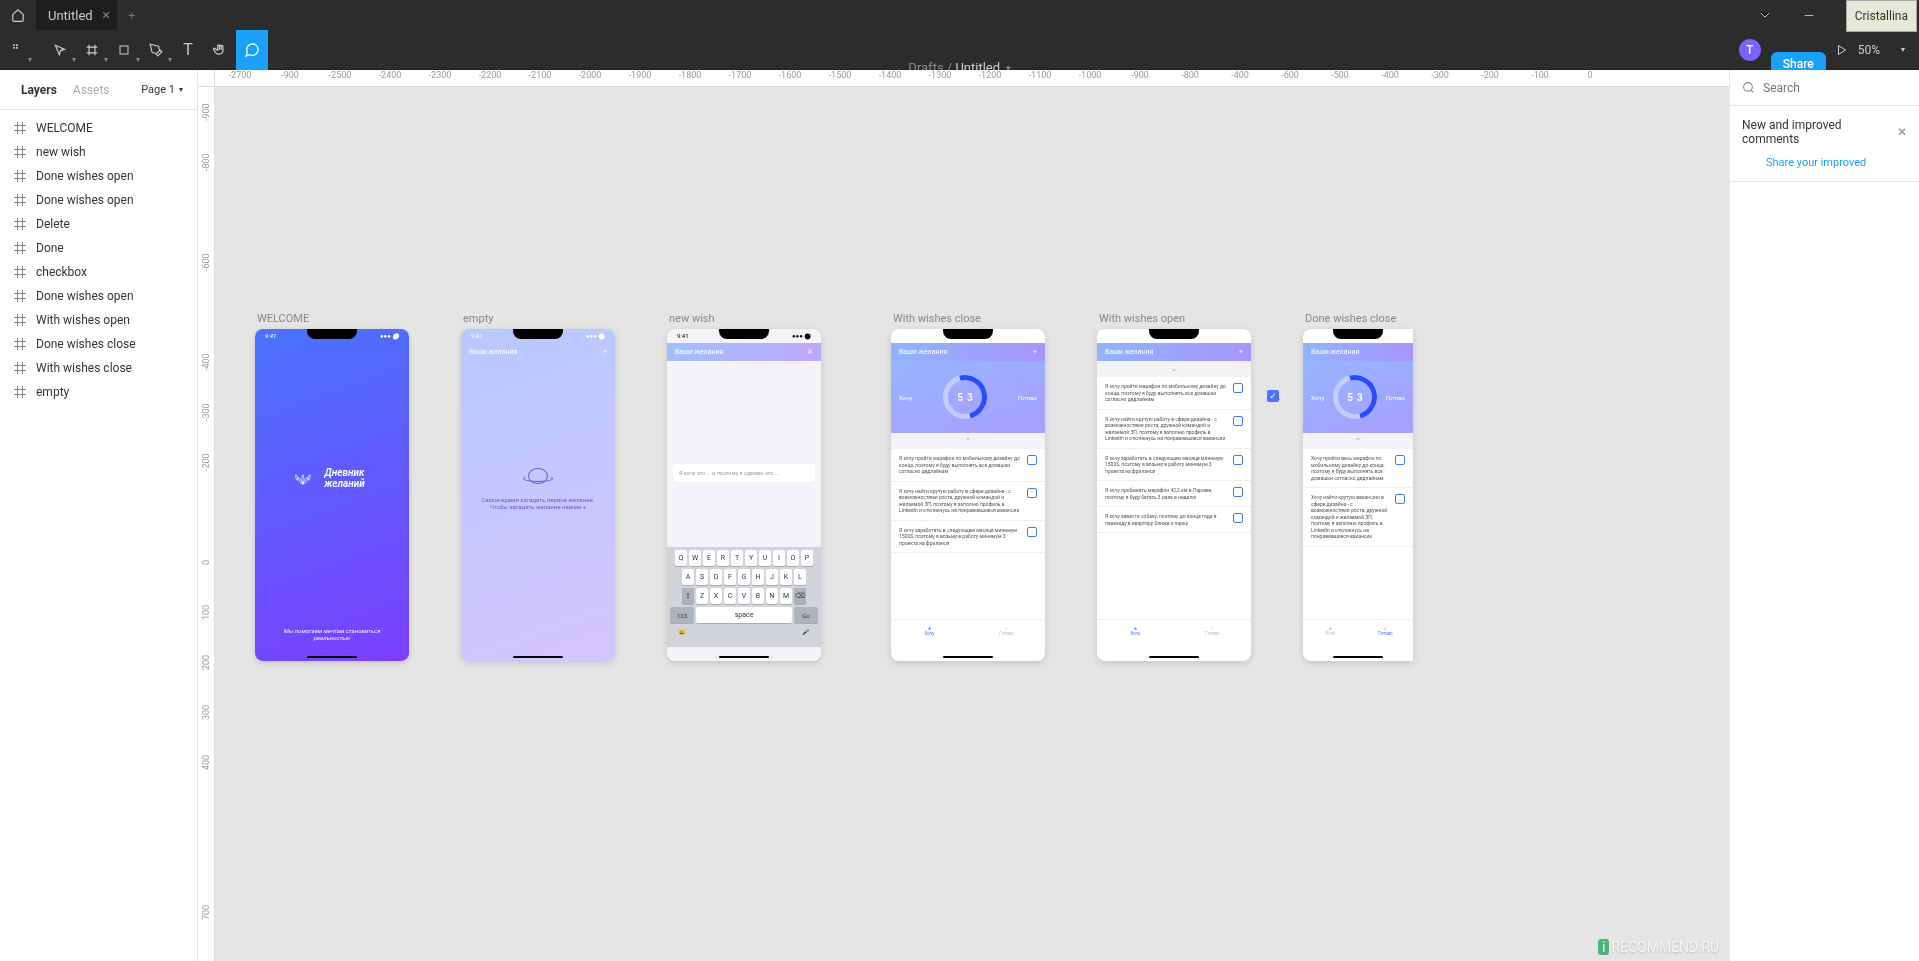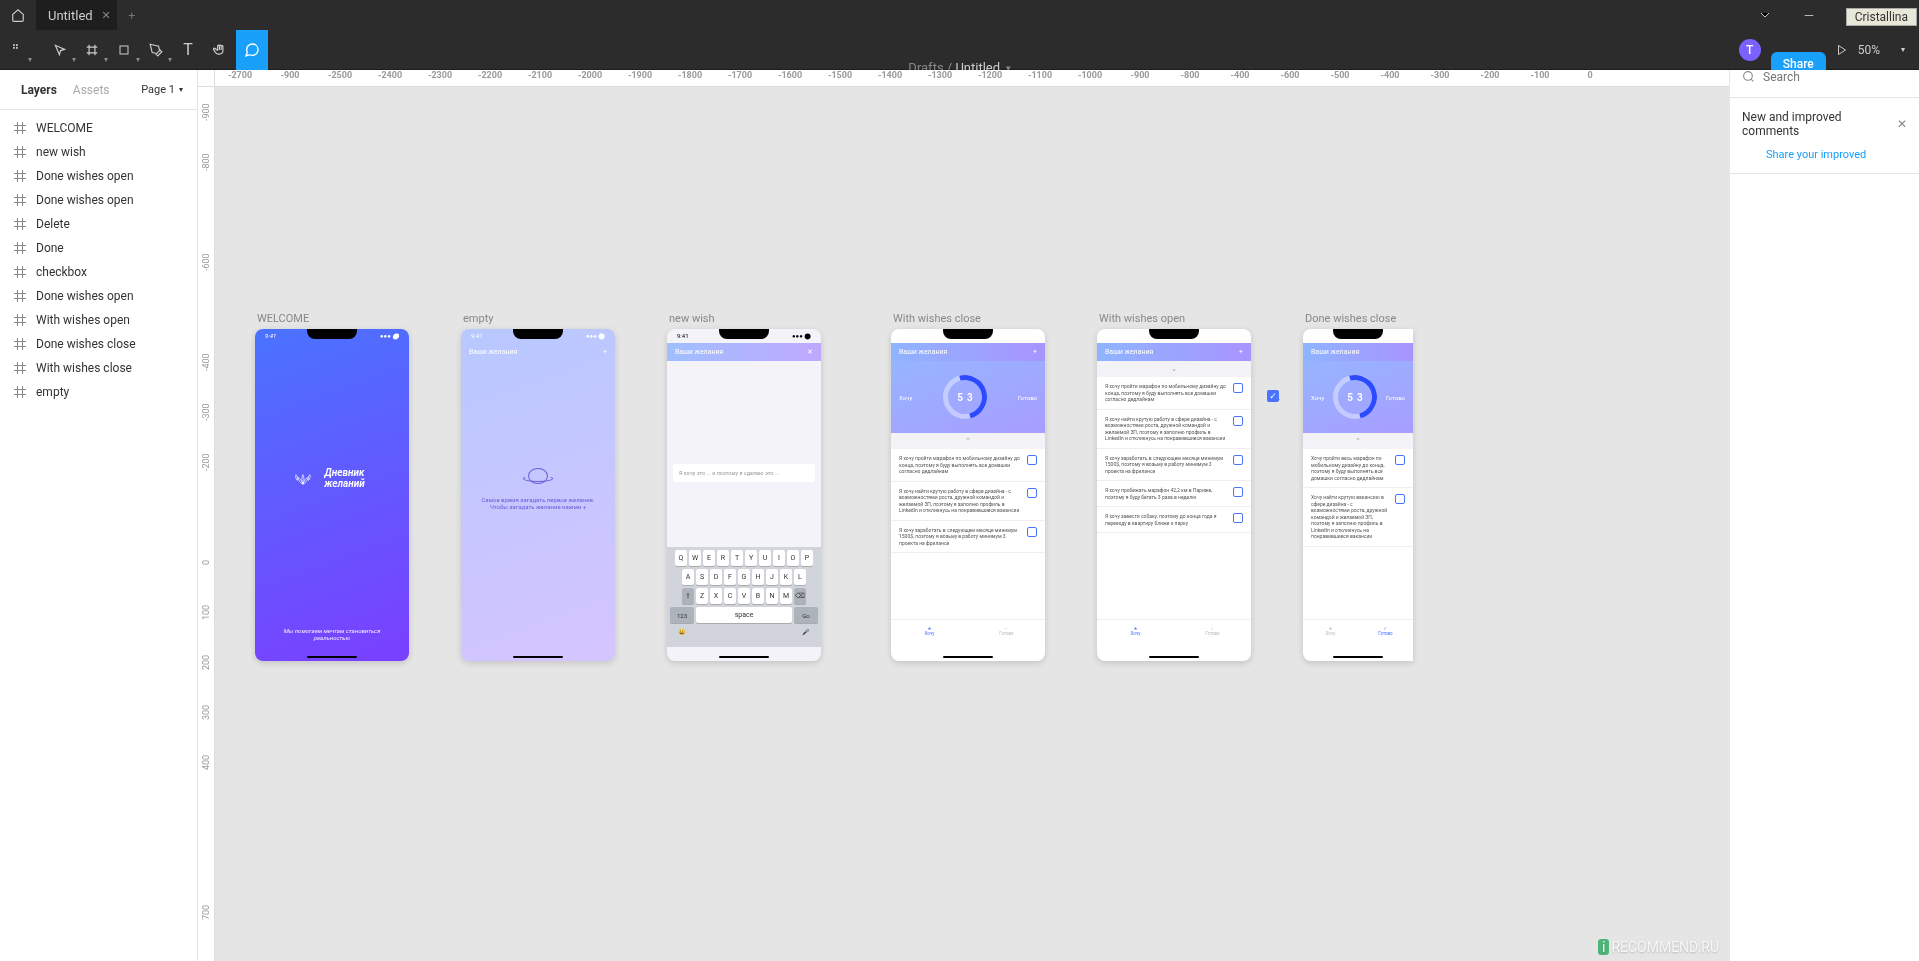--- a/index.html
+++ b/index.html
@@ -7,21 +7,21 @@
 .app { display: flex; flex-direction: column; width: 1919px; height: 961px; background: #fff; position: relative; }
 
 
 .titlebar { height: 30px; background: #2c2c2c; display: flex; align-items: center; color: #ccc; font-size: 12px; position: relative; }
 .titlebar .home { width: 36px; display: flex; justify-content: center; align-items: center; }
 .titlebar .tab { padding: 0 24px 0 12px; height: 30px; display: flex; align-items: center; background: #1e1e1e; position: relative; font-size: 13px; }
 .titlebar .tab .close { position: absolute; right: 6px; color: #888; font-size: 11px; }
 .titlebar .addtab { width: 30px; display: flex; justify-content: center; align-items: center; color: #888; }
 .titlebar .wincontrols { margin-left: auto; display: flex; }
 .titlebar .wincontrols > div { width: 44px; height: 30px; display: flex; align-items: center; justify-content: center; color: #ccc; font-size: 12px; }
-.username-tag { position: absolute; right: 2px; top: 8px; background: #e8e8d8; color: #333; padding: 1px 8px; font-size: 12px; z-index: 100; border: 1px solid #aaa; margin-left: 12px; }
+.username-tag { position: absolute; right: 2px; top: 0; background: #e8e8d8; color: #333; padding: 8px 8px; font-size: 12px; z-index: 100; border: 1px solid #aaa; margin-left: 12px; }
 
 
 .toolbar { height: 40px; background: #2c2c2c; display: flex; align-items: center; border-bottom: 1px solid #1e1e1e; }
 .tool { width: 32px; height: 40px; display: flex; align-items: center; justify-content: center; color: #ccc; position: relative; }
 .tool .chev { font-size: 8px; position: absolute; right: 0; bottom: 6px; color: #888; }
 .tool.active { background: #18a0fb; color: #fff; }
 .breadcrumb { position: absolute; left: 50%; transform: translateX(-50%); color: #ccc; font-size: 13px; display: flex; align-items: center; margin-top: 36px; }
 .breadcrumb .muted { color: #888; }
 .breadcrumb .chev { font-size: 9px; margin-left: 6px; color: #888; }
 .toolbar-right { margin-left: auto; display: flex; align-items: center; gap: 10px; padding-right: 14px; }
@@ -43,21 +43,21 @@
 .layerlist { padding: 6px 0; overflow-y: auto; }
 .layeritem { display: flex; align-items: center; padding: 5px 14px; font-size: 12px; color: #333; gap: 10px; cursor: default; }
 .layeritem .frameicon { width: 12px; height: 12px; position: relative; }
 .frameicon::before, .frameicon::after { content:''; position:absolute; background:#888; }
 .frameicon::before { width:1px; height:12px; left:3px; box-shadow: 5px 0 0 #888; }
 .frameicon::after { width:12px; height:1px; top:3px; box-shadow: 0 5px 0 #888; }
 
 
 .canvas-wrap { flex: 1; background: #e5e5e5; position: relative; overflow: hidden; }
 .ruler-h { position: absolute; top:0; left:17px; right:0; height:17px; background:#fff; border-bottom:1px solid #ddd; display:flex; font-size:9px; color:#999; }
-.ruler-h span { width:50px; text-align:center; flex-shrink:0; border-right: 0; font-weight: bold; }
+.ruler-h span { width:50px; text-align:center; flex-shrink:0; border-right: 0; }
 .ruler-v { position:absolute; top:17px; left:0; width:17px; bottom:0; background:#fff; border-right:1px solid #ddd; display:flex; flex-direction:column; font-size:9px; color:#999; align-items:center; }
 .ruler-v span { height:50px; writing-mode: vertical-rl; transform: rotate(180deg); display:flex; align-items:center; justify-content:center; }
 .ruler-corner { position:absolute; top:0; left:0; width:17px; height:17px; background:#fff; border-right:1px solid #ddd; border-bottom:1px solid #ddd; }
 .frames-area { position:absolute; top:17px; left:17px; right:0; bottom:0; }
 .frames-row { position:absolute; top:225px; left:40px; display:flex; gap:52px; }
 
 .frame { display:flex; flex-direction:column; }
 .frame-label { font-size:11px; color:#888; margin-bottom:4px; padding-left:2px; }
 
 .mock { width:154px; height:332px; border-radius:8px; background:#fff; box-shadow: 0 2px 6px rgba(0,0,0,0.15); position:relative; overflow:hidden; font-size:6px; color:#333; }
@@ -99,21 +99,21 @@
 .chev-toggle { text-align:center; padding:4px; background:#f2f2f7; font-size:7px; color:#999;}
 .wish-item { background:#fff; border-bottom:1px solid #eee; padding:6px 8px; display:flex; gap:6px; font-size:5px; line-height:1.3; color:#555;}
 .wish-item .txt { flex:1;}
 .wish-item .cb { width:10px; height:10px; border:1.5px solid #4a73ff; border-radius:2px; flex-shrink:0;}
 .tabbar { margin-top:auto; height:22px; background:#fff; border-top:1px solid #eee; display:flex;}
 .tabbar > div { flex:1; display:flex; flex-direction:column; align-items:center; justify-content:center; font-size:4.5px; color:#bbb;}
 .tabbar > div.active { color:#4a73ff;}
 
 
 .rightpanel { width: 190px; background:#fff; border-left:1px solid #e5e5e5; display:flex; flex-direction:column; }
-.rp-search { height:28px; display:flex; align-items:flex-start; padding:0 12px; border-bottom:1px solid #e5e5e5; gap:8px;}
+.rp-search { height:36px; display:flex; align-items:center; padding:0 12px; border-bottom:1px solid #e5e5e5; gap:8px;}
 .rp-search input { border:none; outline:none; font-size:12px; flex:1; color:#333;}
 .rp-search .icon { color:#888;}
 .rp-notice { padding:12px; border-bottom:1px solid #e5e5e5;}
 .rp-notice .titlerow { display:flex; align-items:center; justify-content:space-between; font-size:12px; color:#333; margin-bottom:10px;}
 .rp-notice .body { display:flex; gap:8px; font-size:11px; color:#555; line-height:1.4;}
 .rp-notice .body .icn { width:16px; flex-shrink:0; color:#888; margin-top:1px;}
 .rp-notice .link { color:#18a0fb; font-size:11px; display:block; margin-top:10px; margin-left:24px;}
 
 
 .watermark { position:absolute; bottom:6px; right:10px; font-size:14px; font-weight:400; color:#fff; text-shadow:0 1px 2px rgba(0,0,0,0.3); z-index:50; opacity:0.7;}

